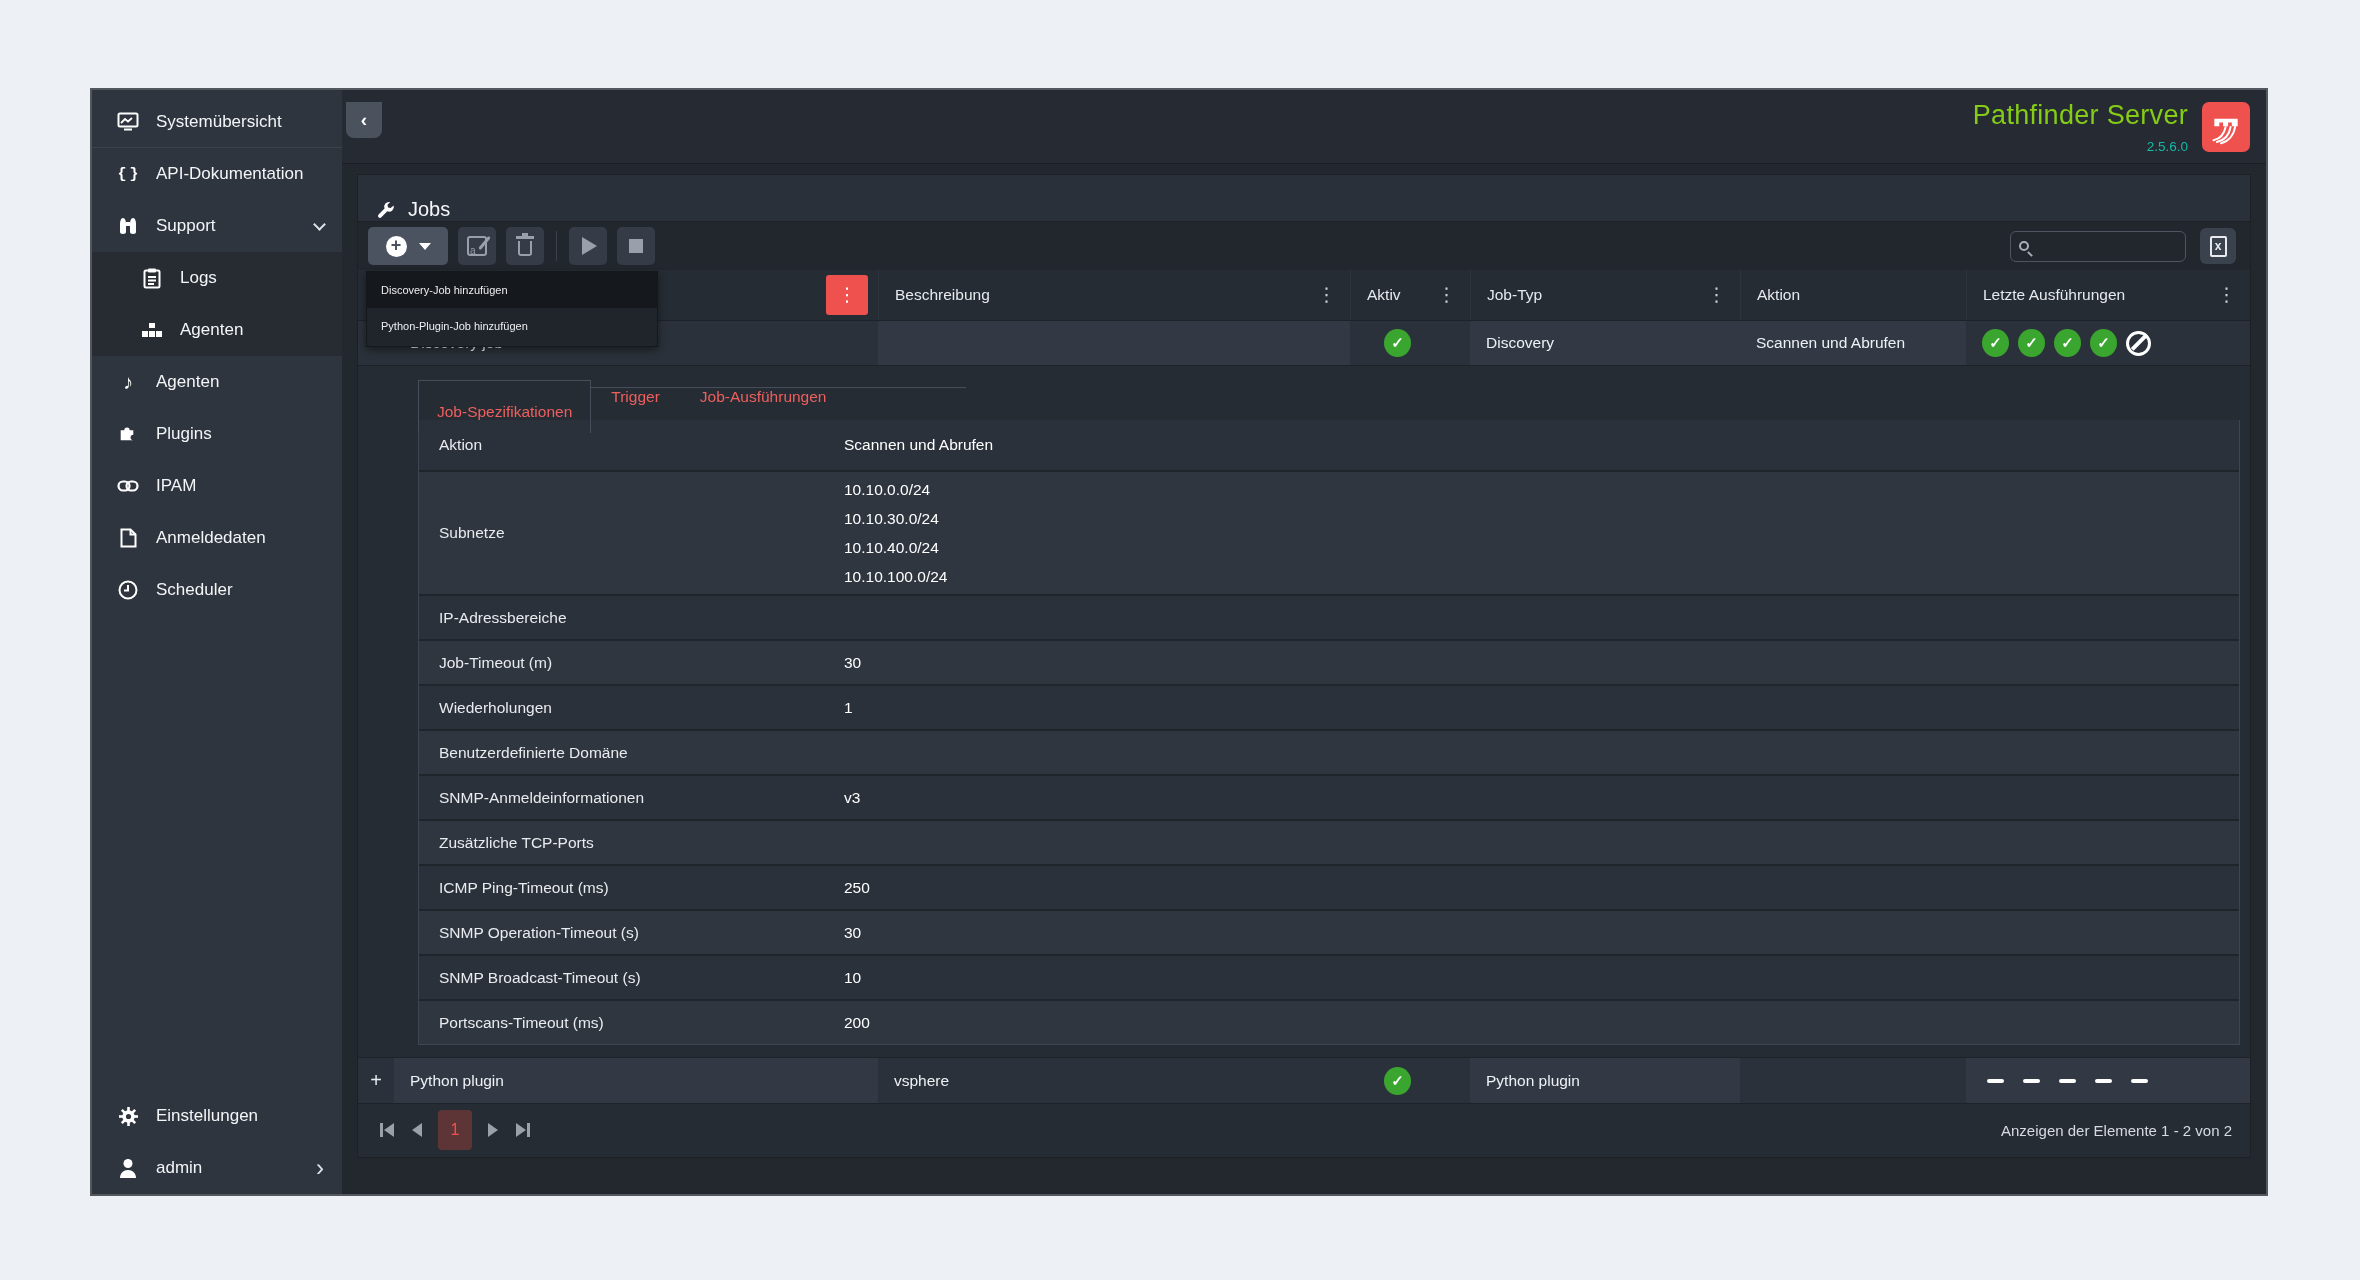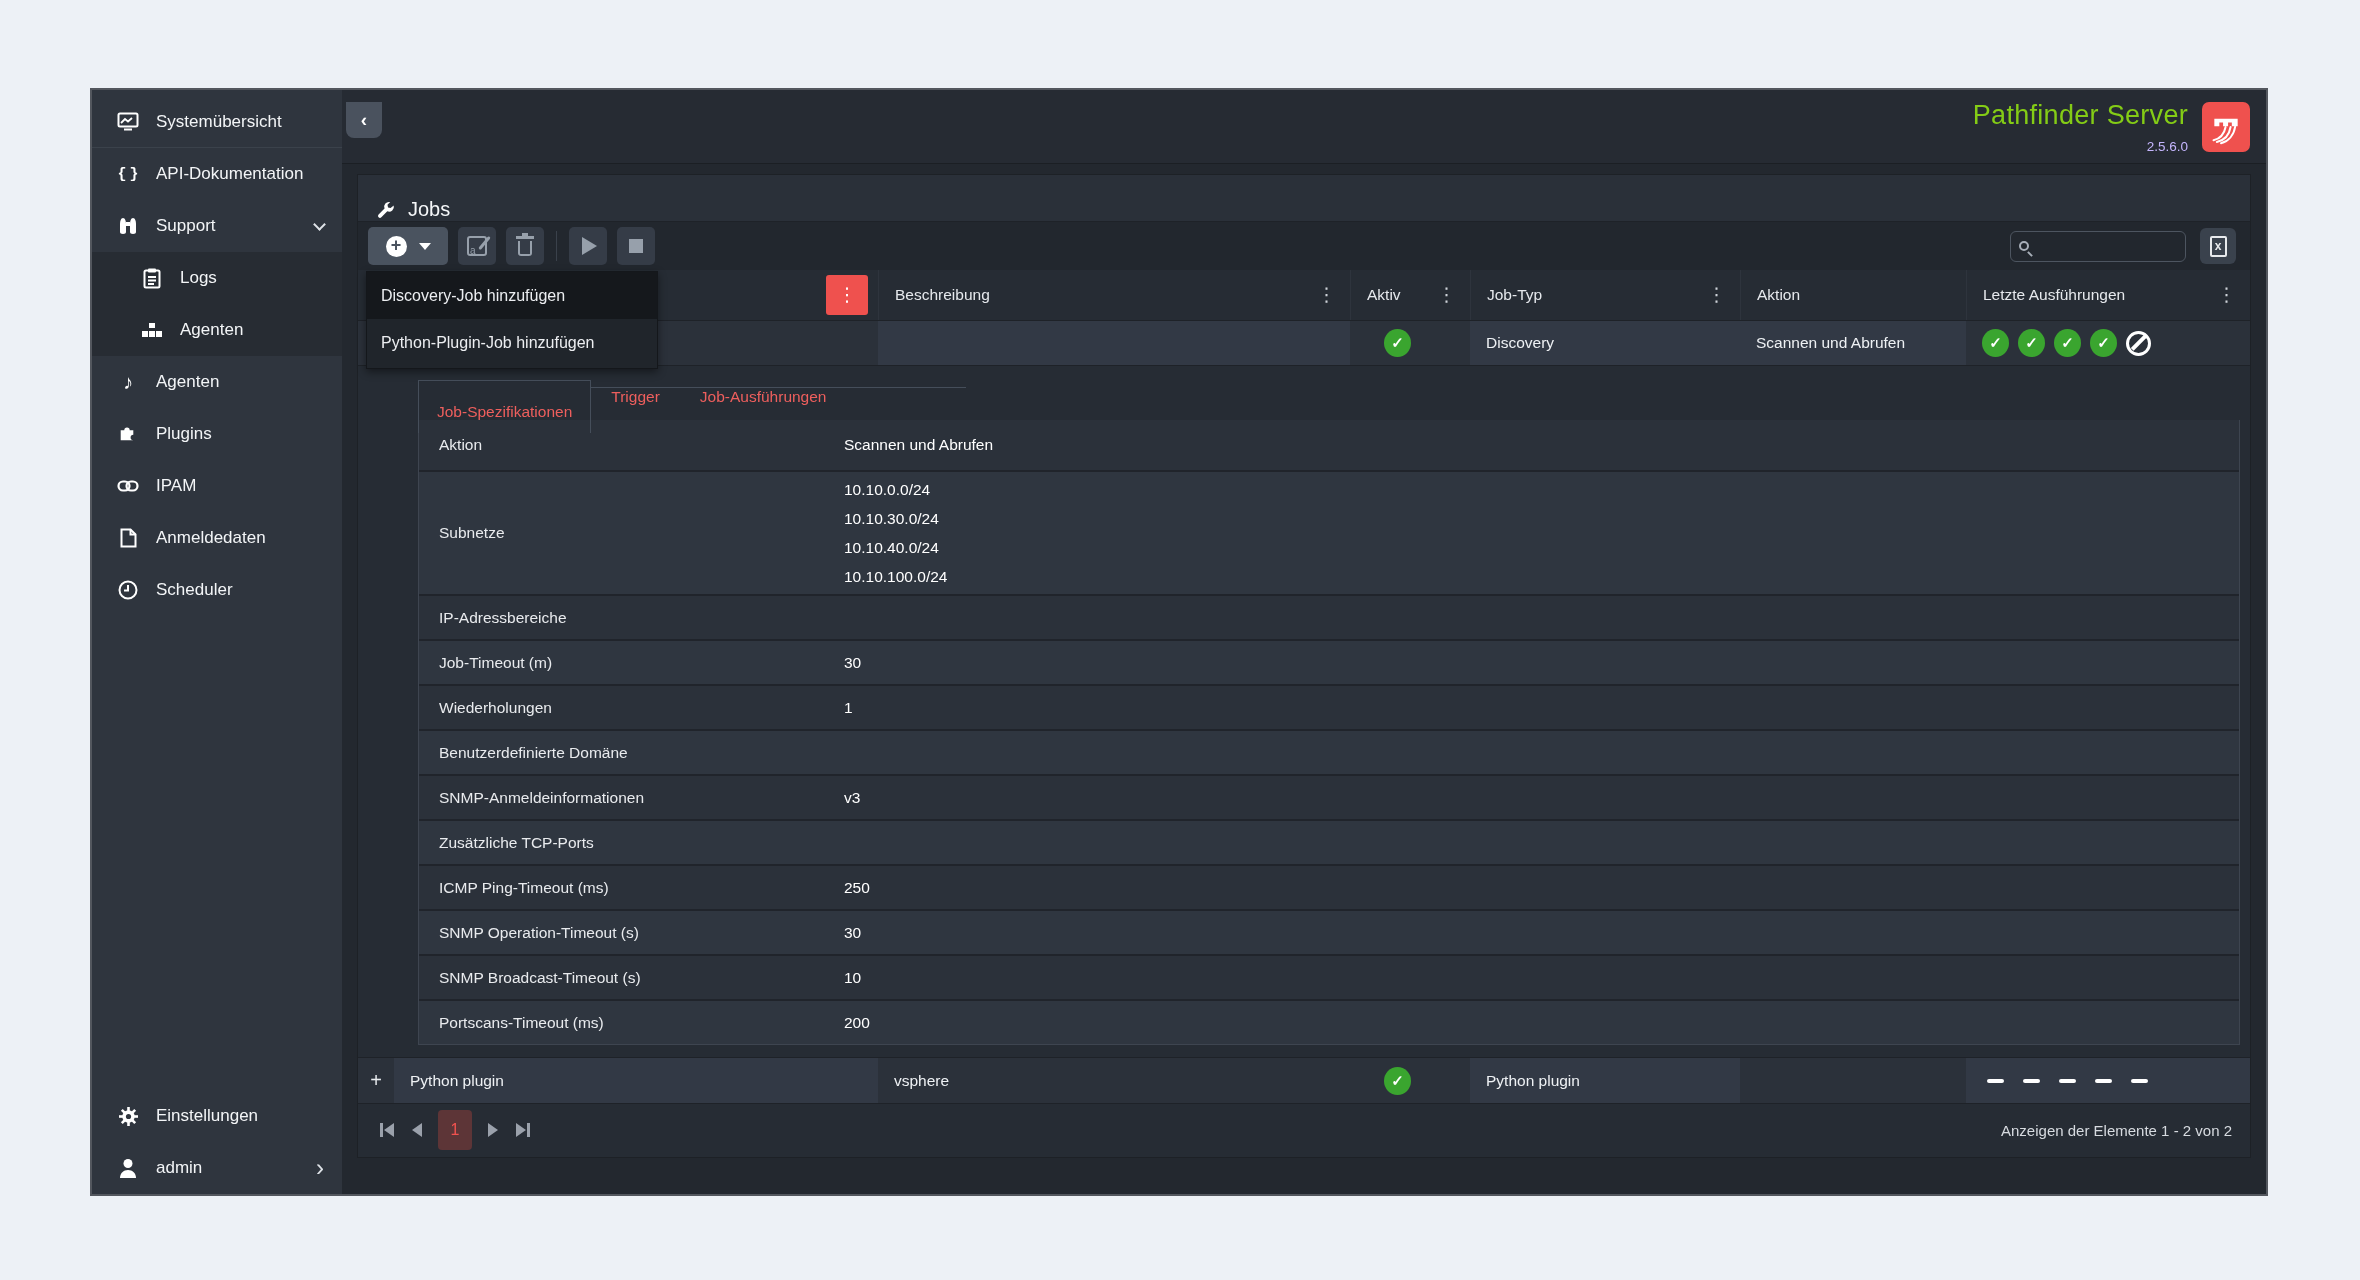--- a/index.html
+++ b/index.html
@@ -26,21 +26,21 @@
 
   
   .main { flex: 1; display: flex; flex-direction: column; position: relative; min-width: 0; }
   .topbar { height: 74px; background: #262b33; border-bottom: 1px solid #1b1f24;
     display: flex; align-items: center; justify-content: flex-end; padding-right: 16px; position: relative; }
   .collapse-btn { position: absolute; left: 4px; top: 12px; width: 36px; height: 36px;
     background: #4a525e; border-radius: 0 0 8px 8px; color: #fff; font-size: 19px; font-weight: bold;
     display: flex; align-items: center; justify-content: center; cursor: pointer; }
   .brand { text-align: right; margin-right: 14px; }
   .brand-title { font-size: 27px; color: #84cc16; letter-spacing: .3px; }
-  .brand-version { font-size: 13.5px; color: #c4b5fd; margin-top: 8px; }
+  .brand-version { font-size: 13.5px; color: #14b8a6; margin-top: 8px; }
   .logo { width: 48px; height: 50px; background: #ef514e; border-radius: 7px;
     display: flex; align-items: center; justify-content: center; }
 
   .content { flex: 1; padding: 10px 15px 0 15px; background: #23282f; }
   .panel { height: 984px; display: flex; flex-direction: column; position: relative;
     border: 1px solid #1d2126; background: #262c34; }
 
   .panel-header { height: 48px; background: #2a3039; border-bottom: 1px solid #1e2228;
     display: flex; align-items: flex-end; padding-left: 16px; gap: 12px; }
   .panel-title { font-size: 20px; color: #f5f7f9; }
@@ -144,22 +144,22 @@
   .tri-r { width: 0; height: 0; border-top: 7px solid transparent; border-bottom: 7px solid transparent;
     border-left: 10px solid #9aa1ab; }
   .pg-bar { width: 2.5px; height: 14px; background: #9aa1ab; }
   .pg-num { width: 34px; height: 40px; background: #5d3537; border-radius: 4px; color: #f2524f;
     font-size: 16px; display: flex; align-items: center; justify-content: center; margin: 0 6px; cursor: pointer; }
   .pg-info { margin-left: auto; font-size: 15px; color: #d7dbe0; }
 
   
   .dropdown { position: absolute; left: 8px; top: 96px; width: 292px; background: #20252b;
     border: 1px solid #14171b; box-shadow: 0 3px 8px rgba(0,0,0,.45); z-index: 50; padding-bottom: 2px; }
-  .menu-item { height: 47px; display: flex; align-items: center; padding-left: 14px;
-    font-size: 16px; color: #eceef1; cursor: pointer; }
+  .menu-item { height: 36px; display: flex; align-items: center; padding-left: 14px;
+    font-size: 11px; color: #eceef1; cursor: pointer; }
   .menu-item.hover { background: #15181c; }
 
   svg { display: block; }
   .mono { font-family: "Liberation Mono", monospace; }
 </style>
 </head>
 <body>
 
 <div class="window">
 

